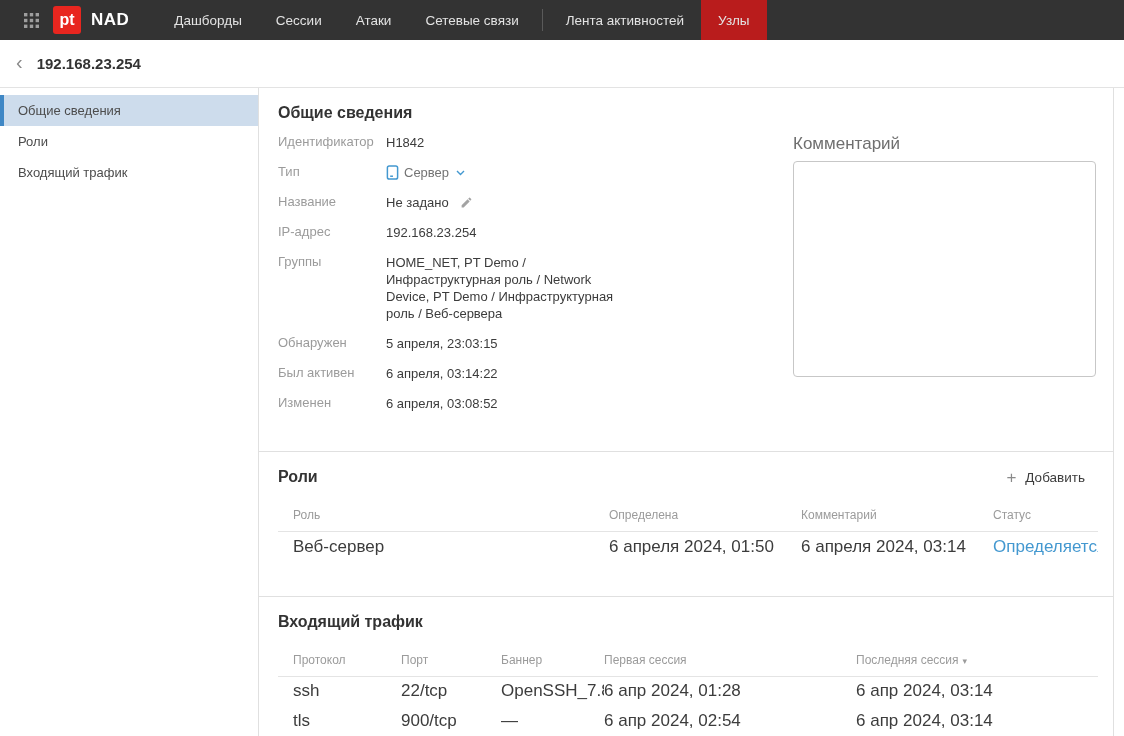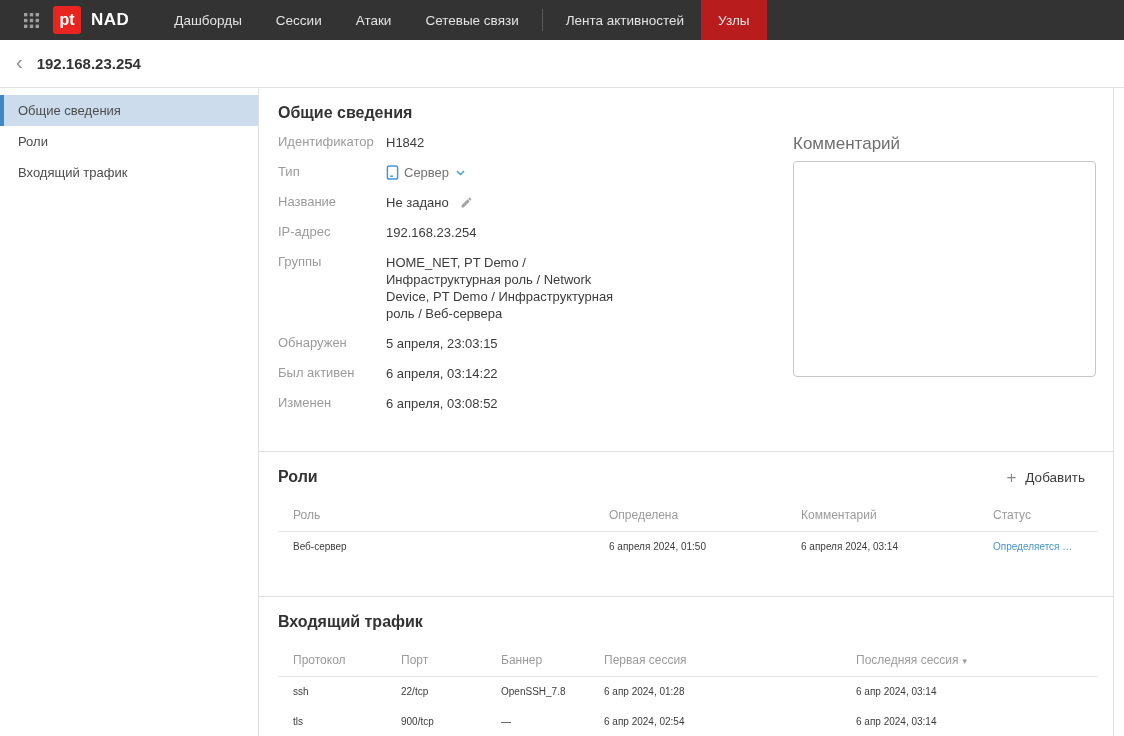--- a/index.html
+++ b/index.html
@@ -55,21 +55,21 @@
 
   
   .sec-head { display:flex; justify-content:space-between; align-items:center; }
   .add-btn { display:flex; align-items:center; gap:9px; font-size:13.5px; color:#3c3c3c;
     cursor:pointer; padding-right:10px; }
   .plus { color:#8a8a8a; font-size:17px; line-height:1; }
   table { border-collapse:collapse; table-layout:fixed; width:820px; margin-top:16px; }
   th { font-size:12px; font-weight:normal; color:#9b9b9b; text-align:left;
     padding:6px 8px 9px 0; border-bottom:1px solid #e4e4e4; white-space:nowrap;
     overflow:hidden; }
-  td { font-size:10px; color:#3c3c3c; padding:0 8px 0 0; height:30px; white-space:nowrap;
+  td { font-size:17px; color:#3c3c3c; padding:0 8px 0 0; height:30px; white-space:nowrap;
     overflow:hidden; }
   th.first, td.first { padding-left:15px; }
   .sort-arrow { color:#9b9b9b; font-size:9px; margin-left:4px; }
   .roles-table { margin-bottom:34px; }
   td.status { color:#4398d0; cursor:pointer; }
 </style>
 </head>
 <body>
 
 <div class="topnav">

